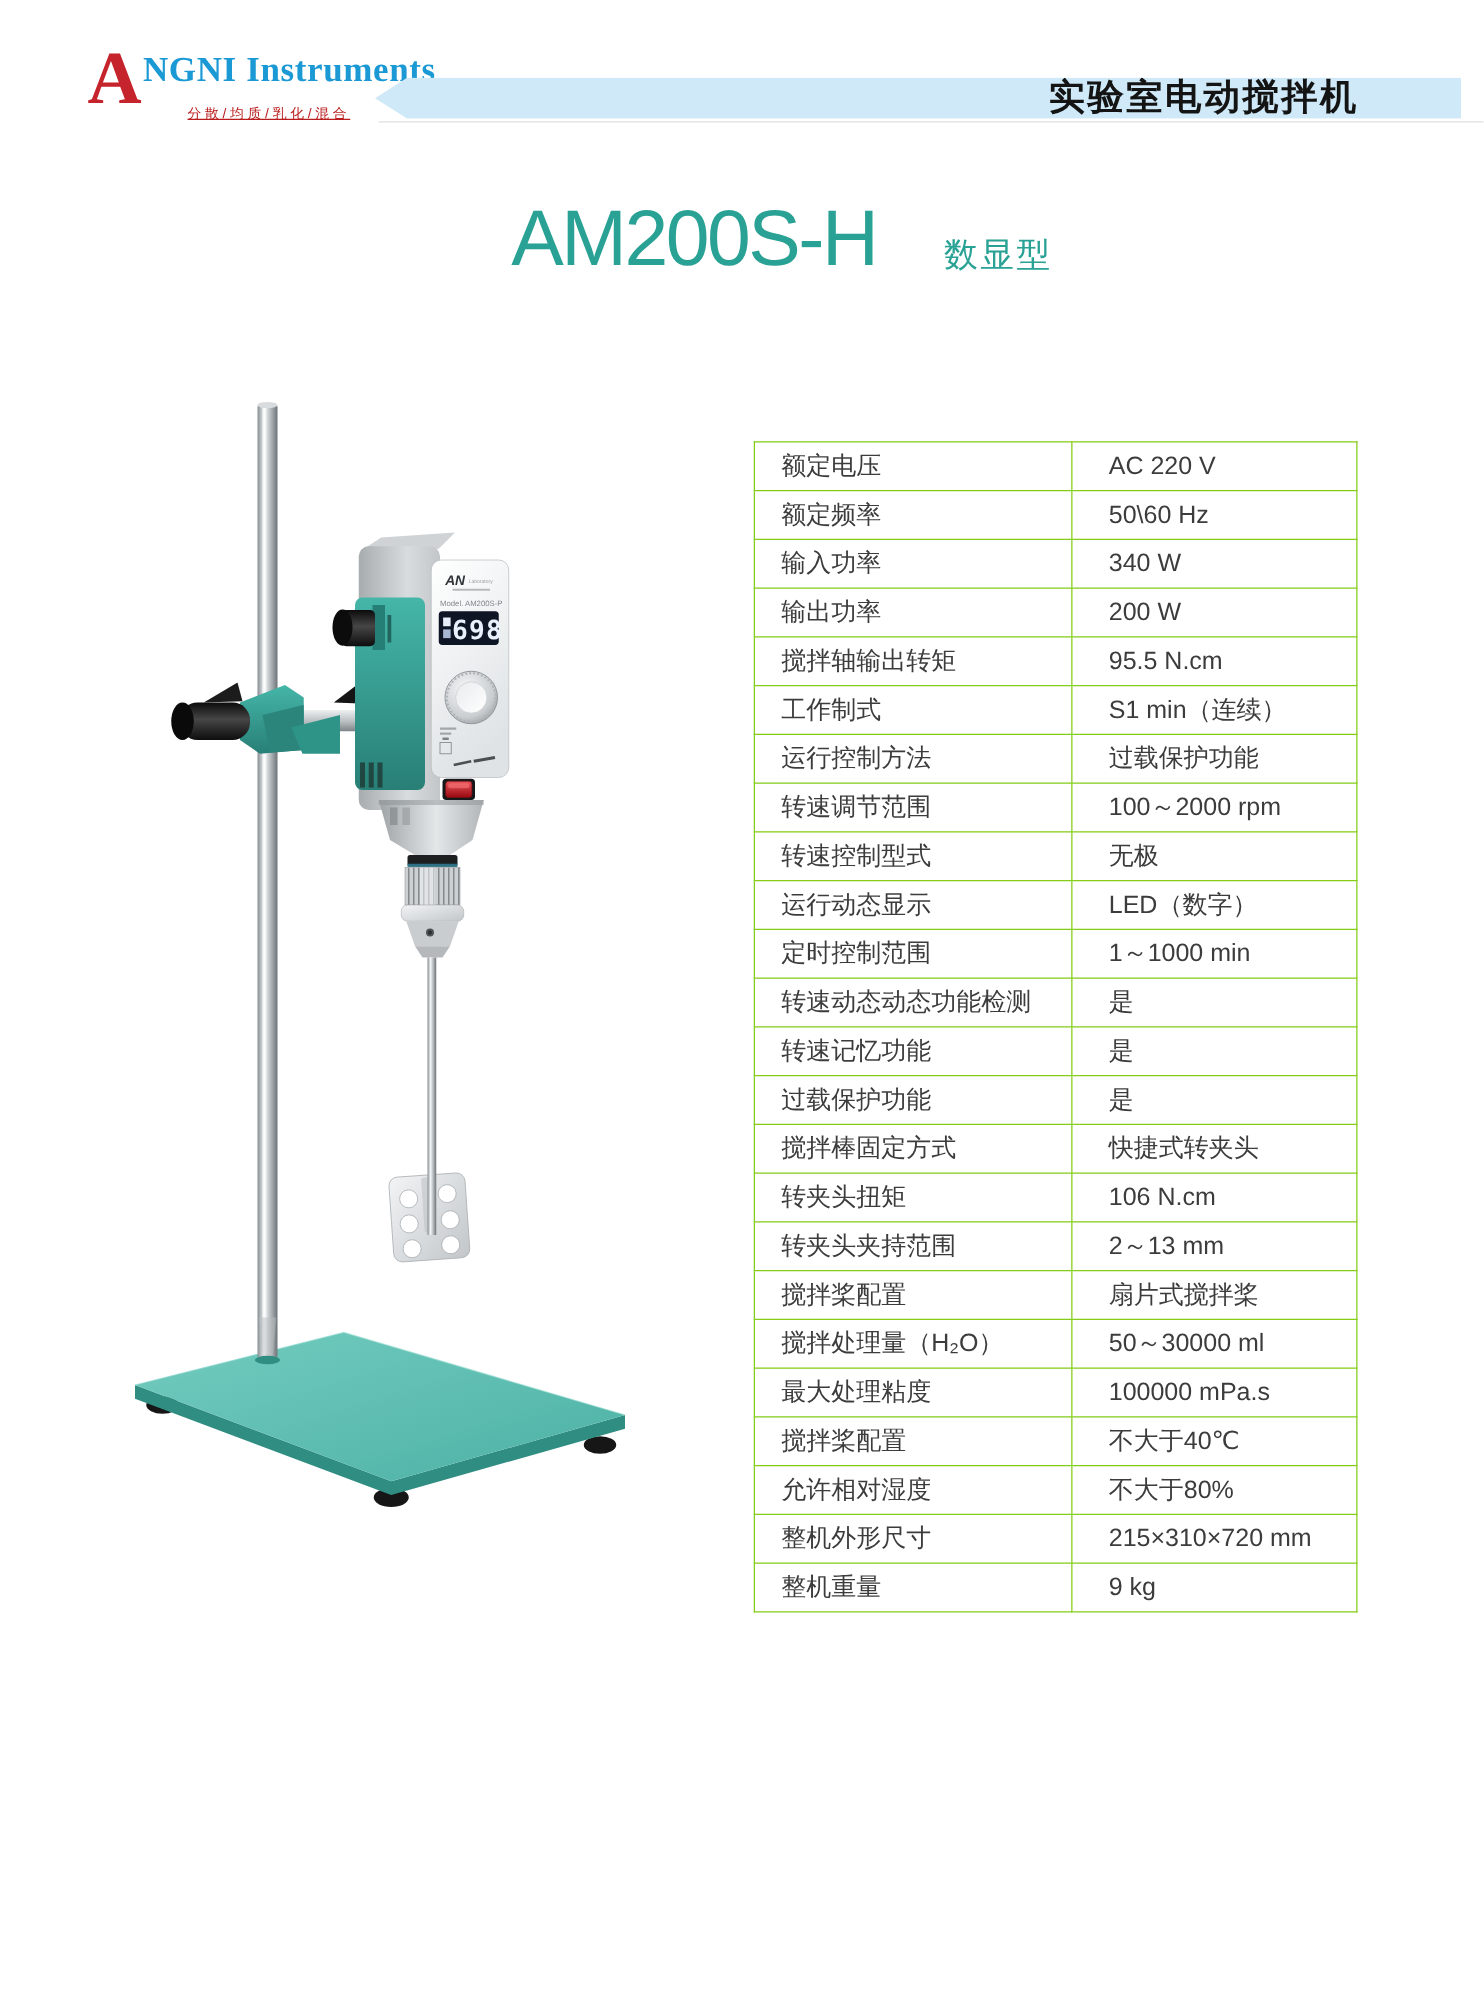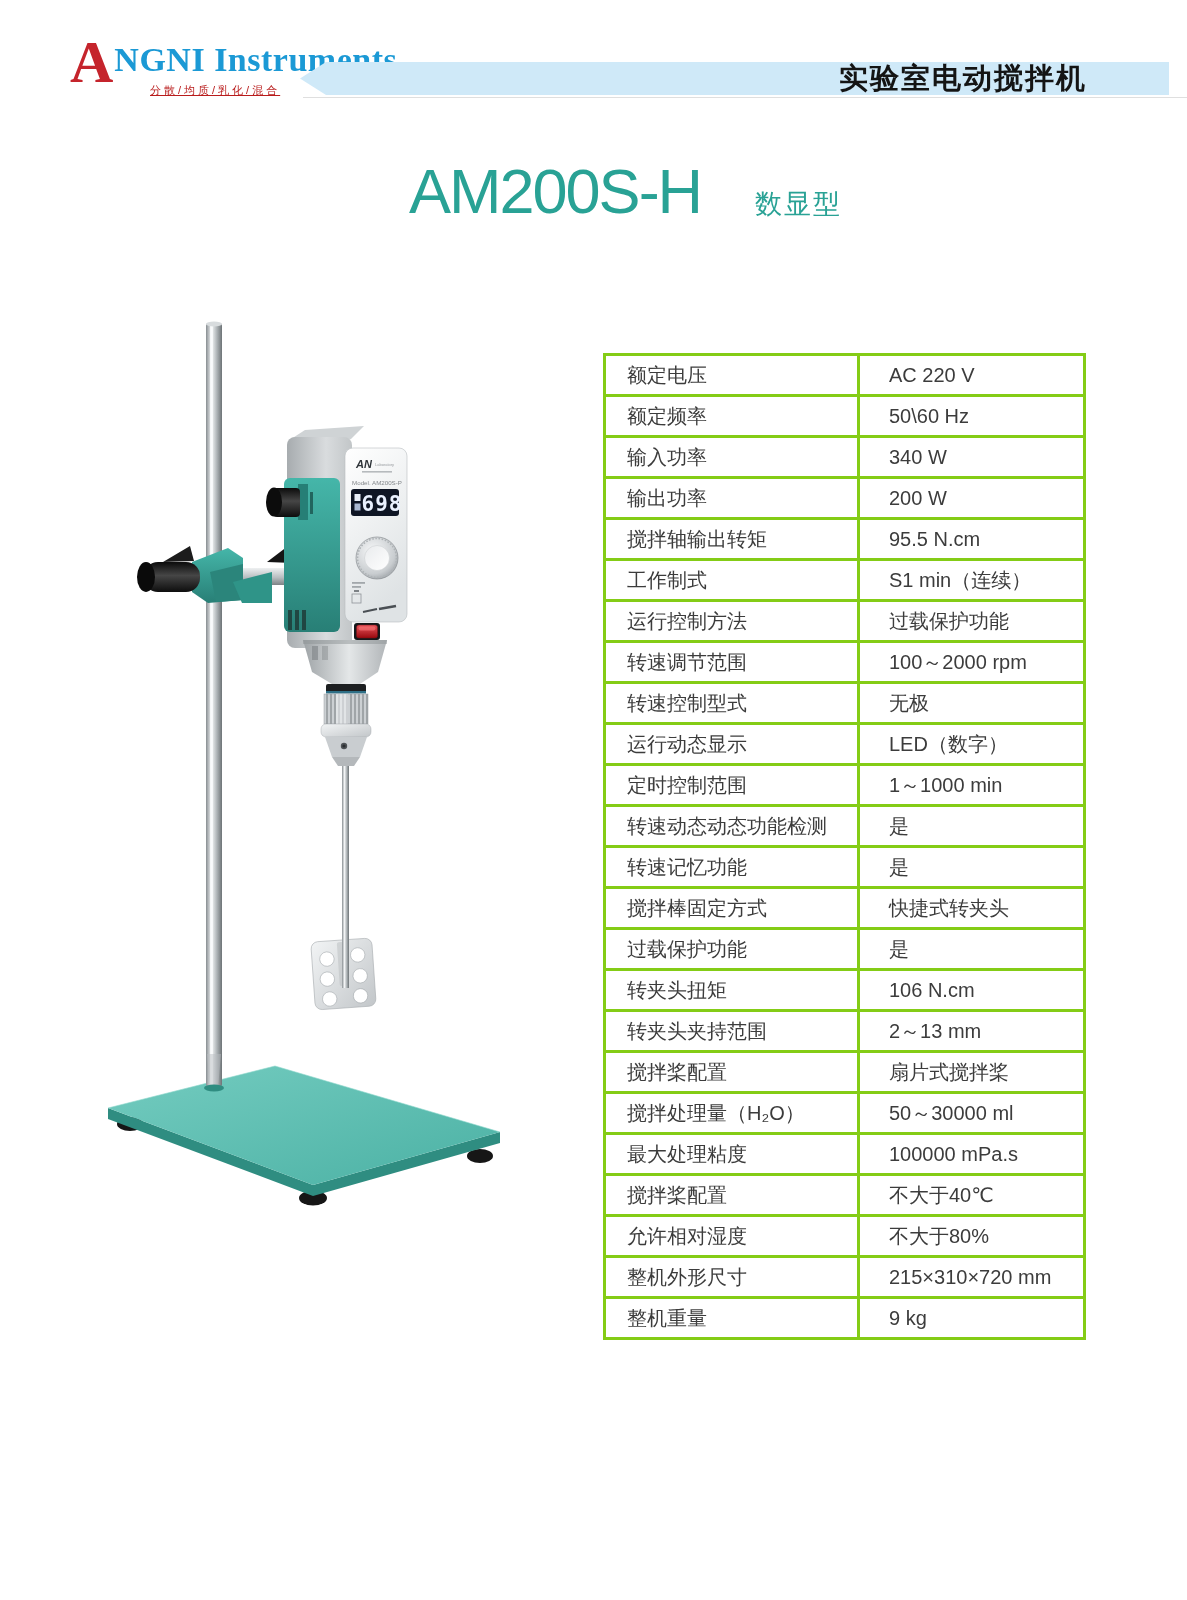--- a/index.html
+++ b/index.html
@@ -9,21 +9,21 @@
   }
   
   .logo{position:absolute;left:70px;top:36px;}
   .logo-line1{display:flex;align-items:flex-start;line-height:1;}
   .logo-a{
     font-family:"Liberation Serif","DejaVu Serif",serif;font-weight:bold;
     font-size:60px;color:#c5242c;line-height:.88;
   }
   .logo-rest{
     font-family:"Liberation Serif","DejaVu Serif",serif;font-weight:bold;
-    font-size:34px;color:#1b99d5;letter-spacing:.5px;margin-top:7px;margin-left:1px;
+    font-size:28px;color:#1b99d5;letter-spacing:.5px;margin-top:7px;margin-left:1px;
   }
   .logo-sub{
     margin-left:80px;margin-top:-6px;font-size:11px;color:#b91c1c;
     letter-spacing:3px;font-weight:500;text-decoration:underline;
   }
   .banner{
     position:absolute;left:300px;right:18px;top:62px;height:33px;background:#cfe9f8;
     clip-path:polygon(0 50%,26px 0,100% 0,100% 100%,26px 100%);
     display:flex;align-items:center;justify-content:flex-end;padding-right:82px;box-sizing:border-box;
   }
@@ -39,21 +39,21 @@
   }
   .title-variant{
     font-size:27px;color:#29a295;letter-spacing:2px;line-height:1;padding-bottom:5px;
   }
   
   .specs{
     position:absolute;left:603px;top:353px;width:483px;
     border-collapse:collapse;table-layout:fixed;
   }
   .specs td{
-    border:3px solid #84cc16;height:38px;vertical-align:middle;
+    border:1px solid #84cc16;height:38px;vertical-align:middle;
     font-size:20px;color:#3c3c3c;line-height:1;padding:0;
   }
   .specs td.spec-label{padding-left:21px;}
   .specs td.spec-value{padding-left:29px;}
   
   .product{position:absolute;left:60px;top:310px;width:520px;height:900px;margin:0;}
   .product svg{display:block;width:100%;height:100%;}
   .led-text{
     font-family:"DejaVu Sans Mono","Liberation Mono",monospace;font-weight:bold;
   }
@@ -333,30 +333,30 @@
     <td class="spec-label">转速动态动态功能检测</td>
     <td class="spec-value">是</td>
   </tr>
 
   <tr>
     <td class="spec-label">转速记忆功能</td>
     <td class="spec-value">是</td>
   </tr>
 
   <tr>
+    <td class="spec-label">过载保护功能</td>
+    <td class="spec-value">是</td>
+  </tr>
+
+  <tr>
     <td class="spec-label">搅拌棒固定方式</td>
     <td class="spec-value">快捷式转夹头</td>
   </tr>
 
   <tr>
-    <td class="spec-label">过载保护功能</td>
-    <td class="spec-value">是</td>
-  </tr>
-
-  <tr>
     <td class="spec-label">转夹头扭矩</td>
     <td class="spec-value">106 N.cm</td>
   </tr>
 
   <tr>
     <td class="spec-label">转夹头夹持范围</td>
     <td class="spec-value">2～13 mm</td>
   </tr>
 
   <tr>

